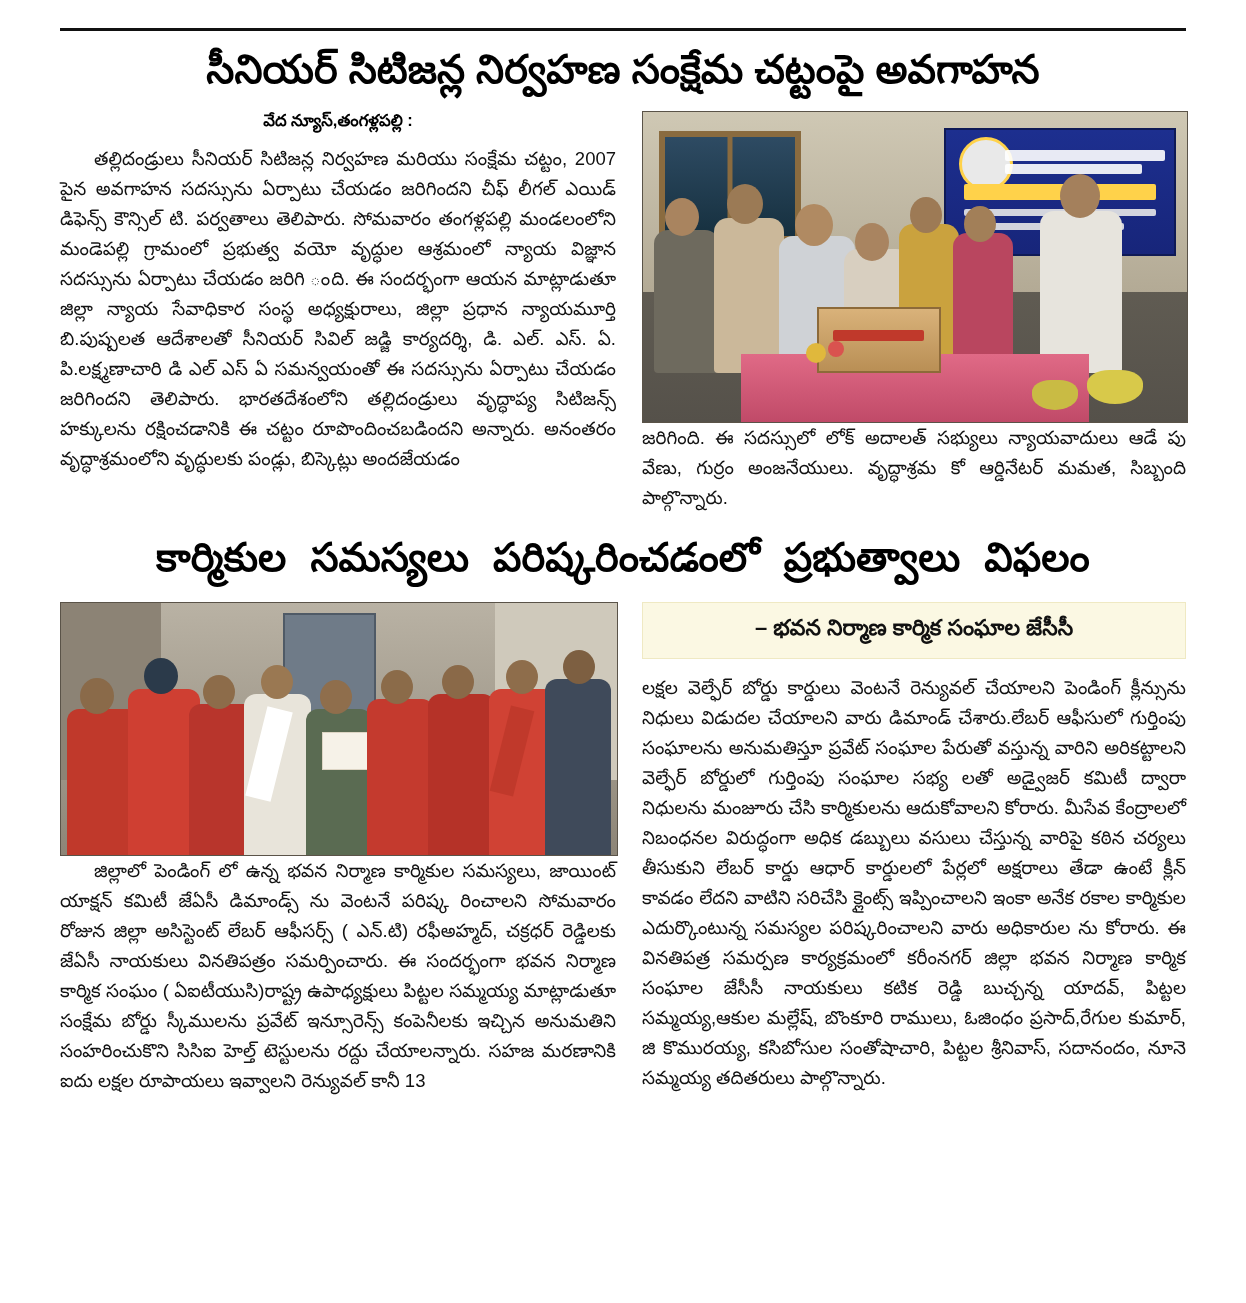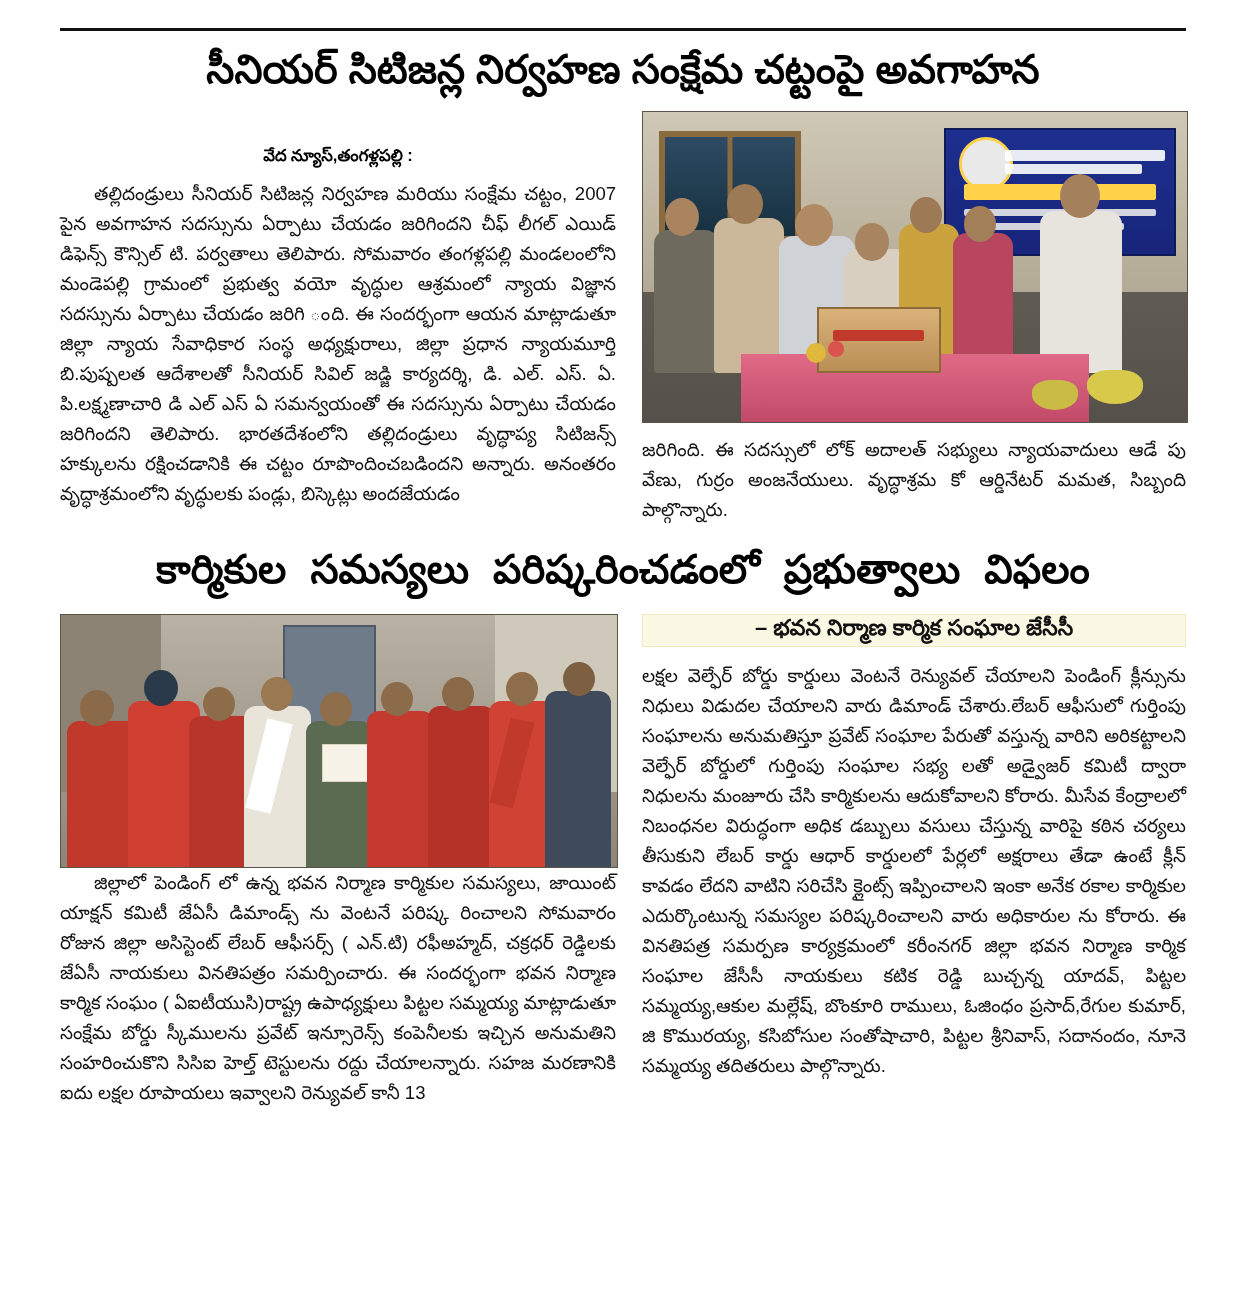--- a/index.html
+++ b/index.html
@@ -65,21 +65,20 @@
   .col-right {
     flex: 1 1 auto;
   }
 
   .byline {
     font-weight: bold;
     font-size: 16.5px;
     text-align: center;
     margin-bottom: 10px;
     color: #000;
-    margin-top: 35px;
   }
 
   .body-text {
     font-size: 18.5px;
     line-height: 1.62;
     text-align: justify;
     text-justify: inter-word;
     color: #111;
   }
   .indent-para {
@@ -94,31 +93,30 @@
     background: #8a8070;
     border: 1px solid #5a5348;
   }
   .photo-1 { height: 310px; }
   .photo-2 { height: 252px; }
 
   .caption-below {
     font-size: 18.5px;
     line-height: 1.62;
     text-align: justify;
-    margin-top: 12px;
   }
 
   
   .subhead-box {
     background: #fbf8e3;
     border: 1px solid #efe9c3;
     text-align: center;
     font-weight: bold;
     font-size: 22px;
-    padding: 0 8px;
+    padding: 12px 8px;
     color: #111;
     margin-bottom: 14px;
   }
 
   
   .ph1-bg {
     position: absolute; inset: 0;
     background:
       linear-gradient(180deg,#6f6a5e 0%, #55514a 100%);
   }

